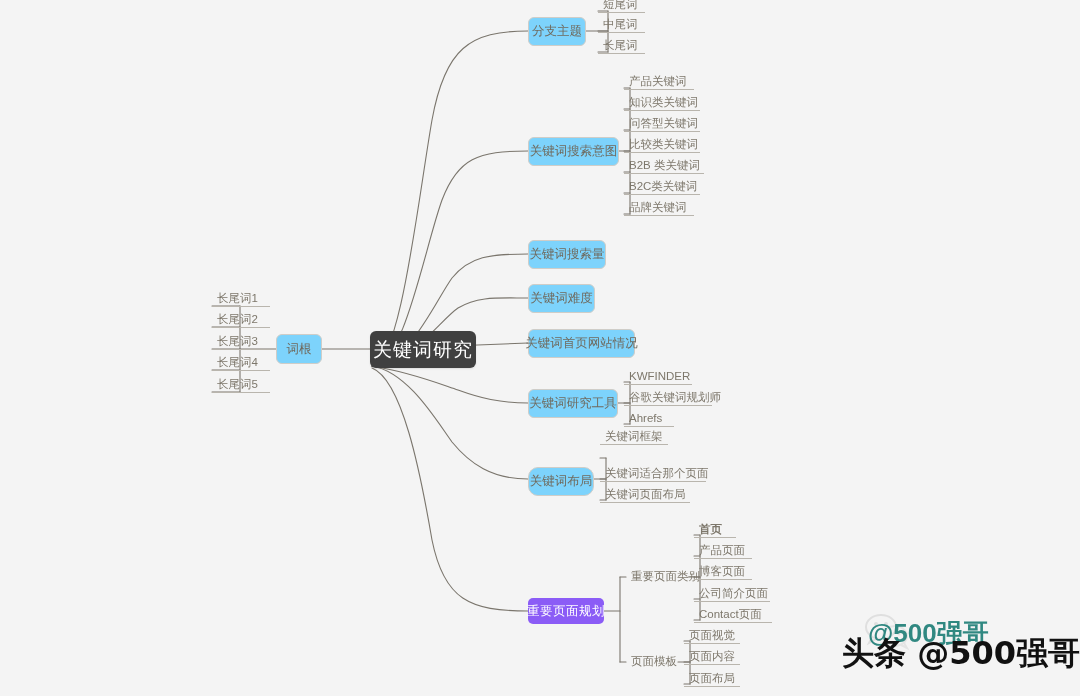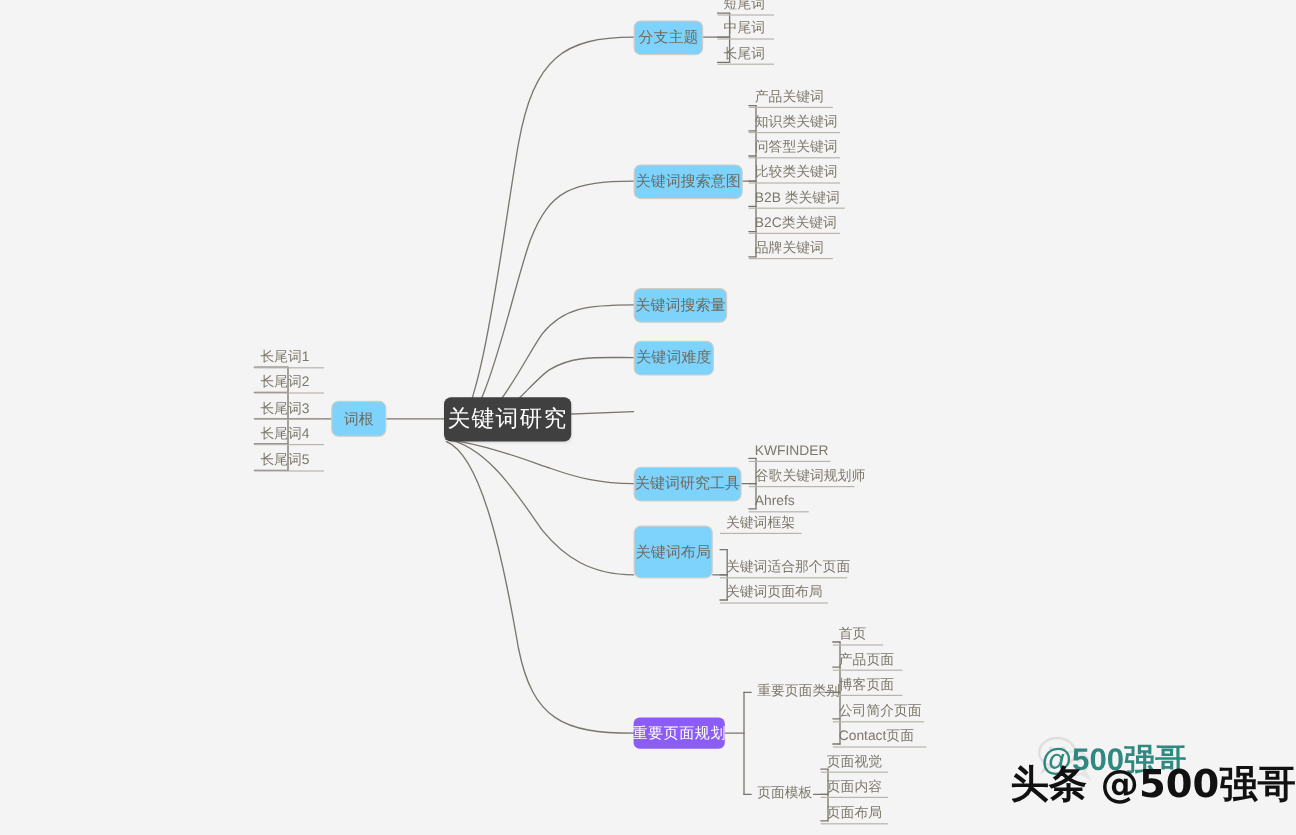--- a/index.html
+++ b/index.html
@@ -222,35 +222,36 @@
   <div class="node leaf" style="left:624px;top:119px;width:76px;height:13px;">问答型关键词</div>
   <div class="node leaf" style="left:624px;top:140px;width:76px;height:13px;">比较类关键词</div>
   <div class="node leaf" style="left:624px;top:161px;width:80px;height:13px;">B2B 类关键词</div>
   <div class="node leaf" style="left:624px;top:182px;width:76px;height:13px;">B2C类关键词</div>
   <div class="node leaf" style="left:624px;top:203px;width:70px;height:13px;">品牌关键词</div>
 
   <div class="node box" style="left:528px;top:240px;width:78px;height:29px;">关键词搜索量</div>
 
   <div class="node box" style="left:528px;top:284px;width:67px;height:29px;">关键词难度</div>
 
+  <div class="node box" style="left:528px;top:329px;width:107px;height:29px;">关键词首页网站情况</div>
 
   <div class="node box" style="left:528px;top:389px;width:90px;height:29px;">关键词研究工具</div>
   <div class="node leaf" style="left:624px;top:372px;width:68px;height:13px;">KWFINDER</div>
   <div class="node leaf" style="left:624px;top:393px;width:88px;height:13px;">谷歌关键词规划师</div>
   <div class="node leaf" style="left:624px;top:414px;width:50px;height:13px;">Ahrefs</div>
 
-  <div class="node box" style="left:528px;top:438px;width:66px;height:44px;">关键词布局</div>
+  <div class="node box" style="left:528px;top:467px;width:66px;height:29px;border-radius:10px;">关键词布局</div>
   <div class="node leaf" style="left:600px;top:432px;width:68px;height:13px;">关键词框架</div>
   <div class="node leaf" style="left:600px;top:469px;width:106px;height:13px;">关键词适合那个页面</div>
   <div class="node leaf" style="left:600px;top:490px;width:90px;height:13px;">关键词页面布局</div>
 
   <div class="node green" style="left:528px;top:598px;width:76px;height:26px;">重要页面规划</div>
 
   <div class="node plain" style="left:626px;top:570px;width:70px;height:14px;">重要页面类别</div>
-  <div class="node leaf" style="left:694px;top:525px;width:42px;height:13px;">首页</div>
+  <div class="node leaf" style="left:694px;top:525px;width:42px;height:13px;font-weight:bold;">首页</div>
   <div class="node leaf" style="left:694px;top:546px;width:58px;height:13px;">产品页面</div>
   <div class="node leaf" style="left:694px;top:567px;width:58px;height:13px;">博客页面</div>
   <div class="node leaf" style="left:694px;top:589px;width:76px;height:13px;">公司简介页面</div>
   <div class="node leaf" style="left:694px;top:610px;width:78px;height:13px;">Contact页面</div>
 
   <div class="node plain" style="left:626px;top:655px;width:56px;height:14px;">页面模板</div>
   <div class="node leaf" style="left:684px;top:631px;width:56px;height:13px;">页面视觉</div>
   <div class="node leaf" style="left:684px;top:652px;width:56px;height:13px;">页面内容</div>
   <div class="node leaf" style="left:684px;top:674px;width:56px;height:13px;">页面布局</div>
 

